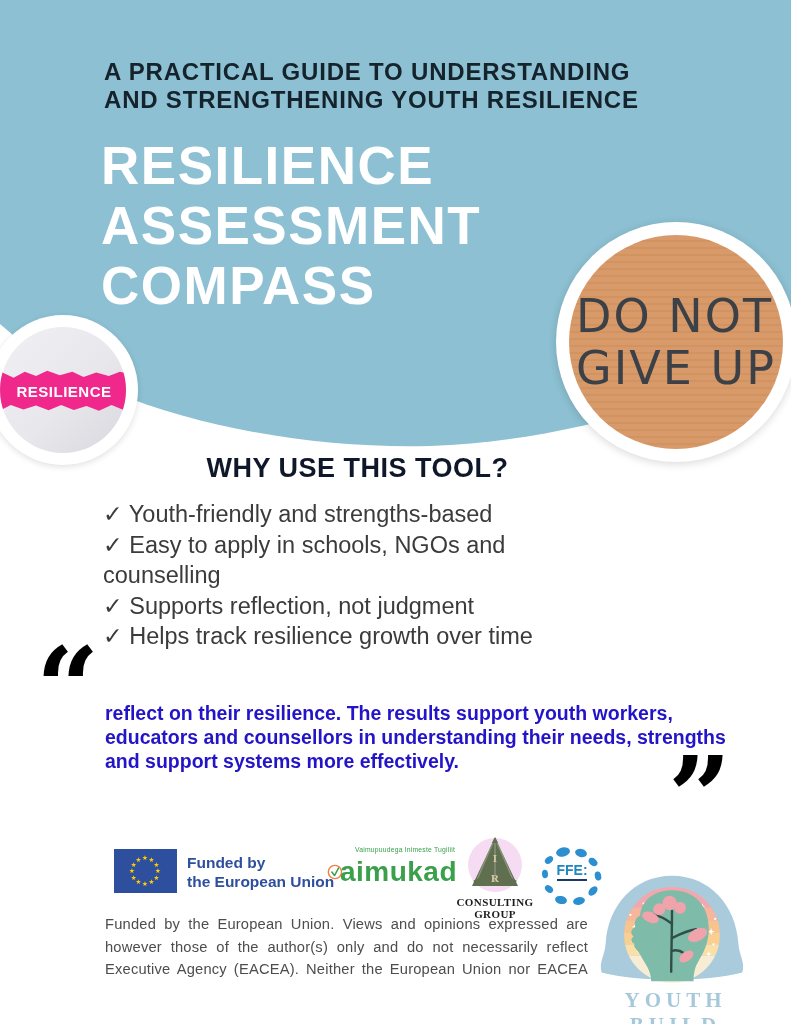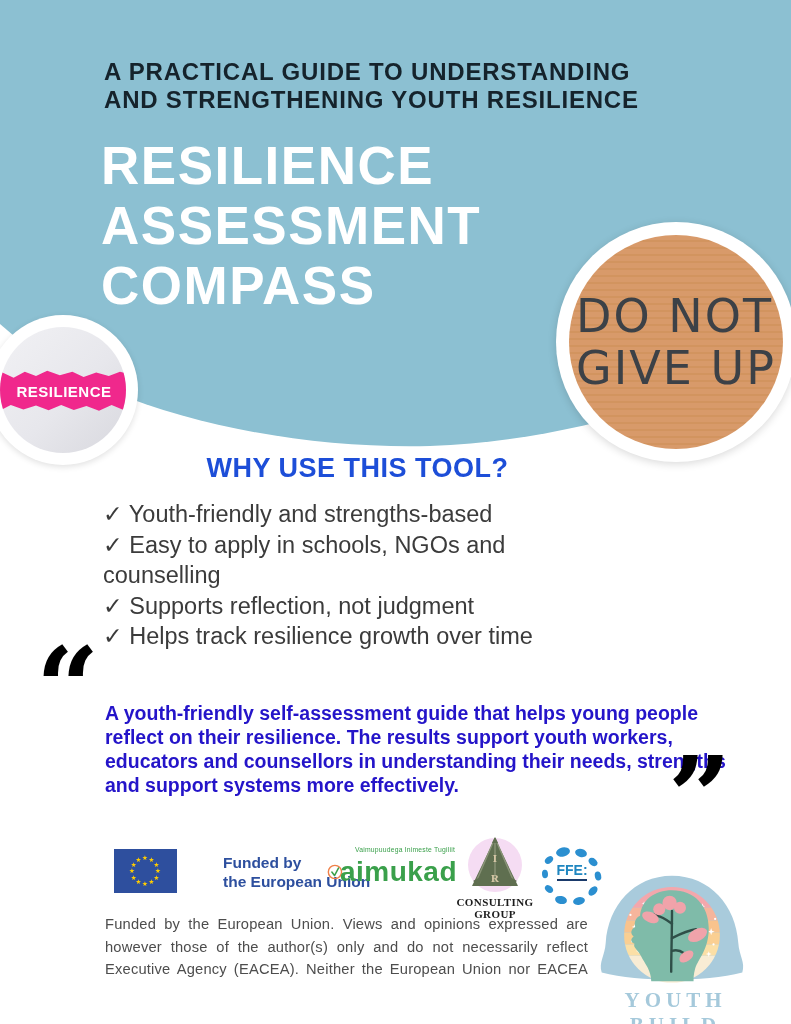--- a/index.html
+++ b/index.html
@@ -28,35 +28,35 @@
   
   #giveup-badge{left:556px;top:222px;width:240px;height:240px;border-radius:50%;
       background:#ffffff;box-shadow:0 2px 8px rgba(0,0,0,.15);}
   #giveup-inner{left:13px;top:13px;width:214px;height:214px;border-radius:50%;
       background:repeating-linear-gradient(180deg,#d89a6a 0px,#d89a6a 5px,#d2945f 5px,#d2945f 7px);
       display:flex;align-items:center;justify-content:center;}
   #giveup-text{color:#3c4147;font-size:46px;line-height:52px;font-weight:500;
       letter-spacing:2px;white-space:nowrap;text-align:left;font-family:"DejaVu Sans",sans-serif;}
 
   
-  #why-heading{left:105px;top:453px;width:505px;text-align:center;color:#1d4ed8;
+  #why-heading{left:105px;top:453px;width:505px;text-align:center;color:#0f172a;
       font-weight:bold;font-size:27px;letter-spacing:.5px;}
   #checklist{left:103px;top:499px;width:480px;color:#3b3b3b;font-size:23.5px;line-height:30.5px;}
 
   
   .qmark{font-family:"DejaVu Serif",serif;font-weight:bold;color:#000;font-size:110px;
       line-height:40px;}
   #quote-open{left:36px;top:668px;}
   #quote-close{left:668px;top:778px;}
   #quote-text{left:105px;top:701px;width:625px;color:#2414c9;font-weight:bold;
       font-size:19.5px;line-height:24px;}
 
   
   #eu-flag{left:114px;top:849px;width:63px;height:44px;}
-  #eu-text{left:187px;top:853px;color:#2d4f9e;font-weight:bold;font-size:15.5px;line-height:19px;margin-left:36px;}
+  #eu-text{left:187px;top:853px;color:#2d4f9e;font-weight:bold;font-size:15.5px;line-height:19px;}
   #aimukad{left:327px;top:846px;width:130px;}
   #aimukad-top{color:#3aa04b;font-size:6.8px;letter-spacing:.2px;text-align:center;
       padding-left:26px;margin-bottom:1px;}
   #aimukad-row{display:flex;align-items:center;}
   #aimukad-name{color:#3aa04b;font-size:28px;font-weight:bold;letter-spacing:.5px;margin-left:-3px;}
   #consulting{left:450px;top:836px;width:90px;text-align:center;}
   #consulting-label{color:#1c1c1c;font-family:"Liberation Serif",serif;font-weight:bold;
       font-size:11px;letter-spacing:.4px;margin-top:-2px;}
   #ffe{left:541px;top:847px;width:62px;height:60px;}
   #disclaimer{left:105px;top:913px;width:483px;color:#4d4d4d;font-size:14.7px;
@@ -106,21 +106,20 @@
 <div id="checklist" class="abs">
   <div>✓ Youth-friendly and strengths-based</div>
   <div> ✓ Easy to apply in schools, NGOs and</div>
   <div>counselling</div>
   <div> ✓ Supports reflection, not judgment</div>
   <div> ✓ Helps track resilience growth over time</div>
 </div>
 
 <div id="quote-open" class="abs qmark">“</div>
 <div id="quote-text" class="abs">
-  <div>A youth-friendly self-assessment guide that helps young people</div>
   <div>reflect on their resilience. The results support youth workers,</div>
   <div>educators and counsellors in understanding their needs, strengths</div>
   <div>and support systems more effectively.</div>
 </div>
 <div id="quote-close" class="abs qmark">”</div>
 
 <svg id="eu-flag" class="abs" viewBox="0 0 63 44" xmlns="http://www.w3.org/2000/svg">
   <rect x="0" y="0" width="63" height="44" fill="#2e4f9e"></rect>
   <g fill="#ffcc00" font-family="DejaVu Sans" font-size="6.5" text-anchor="middle">
     <text x="31" y="11">★</text>

